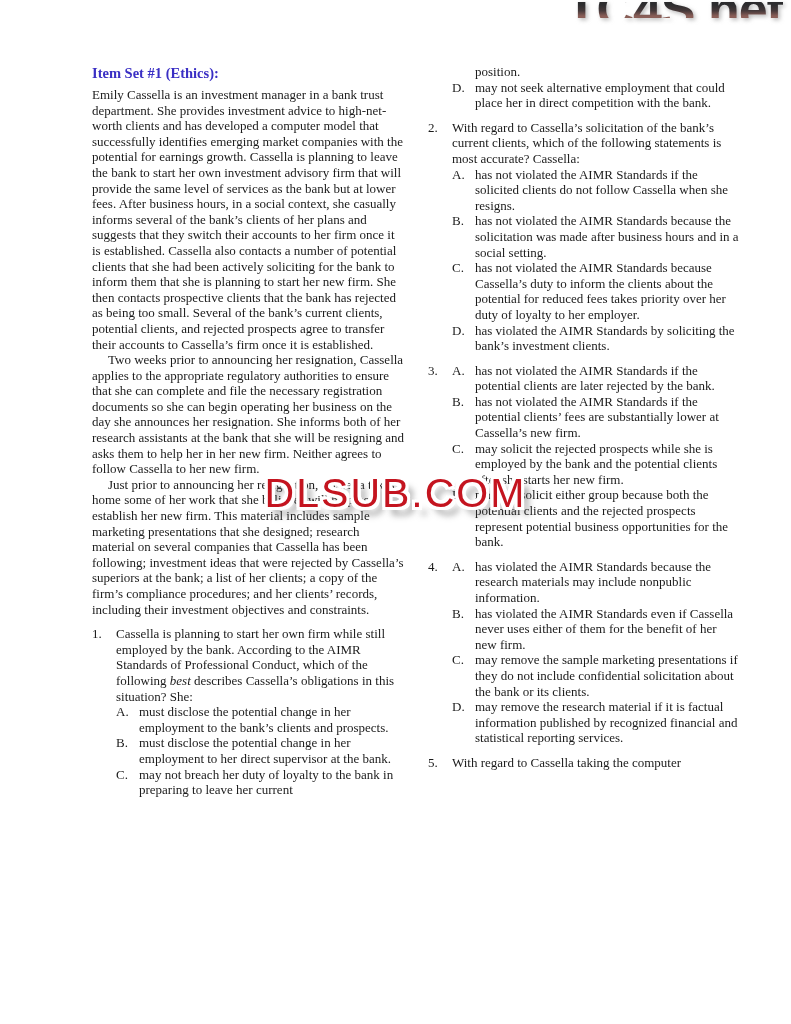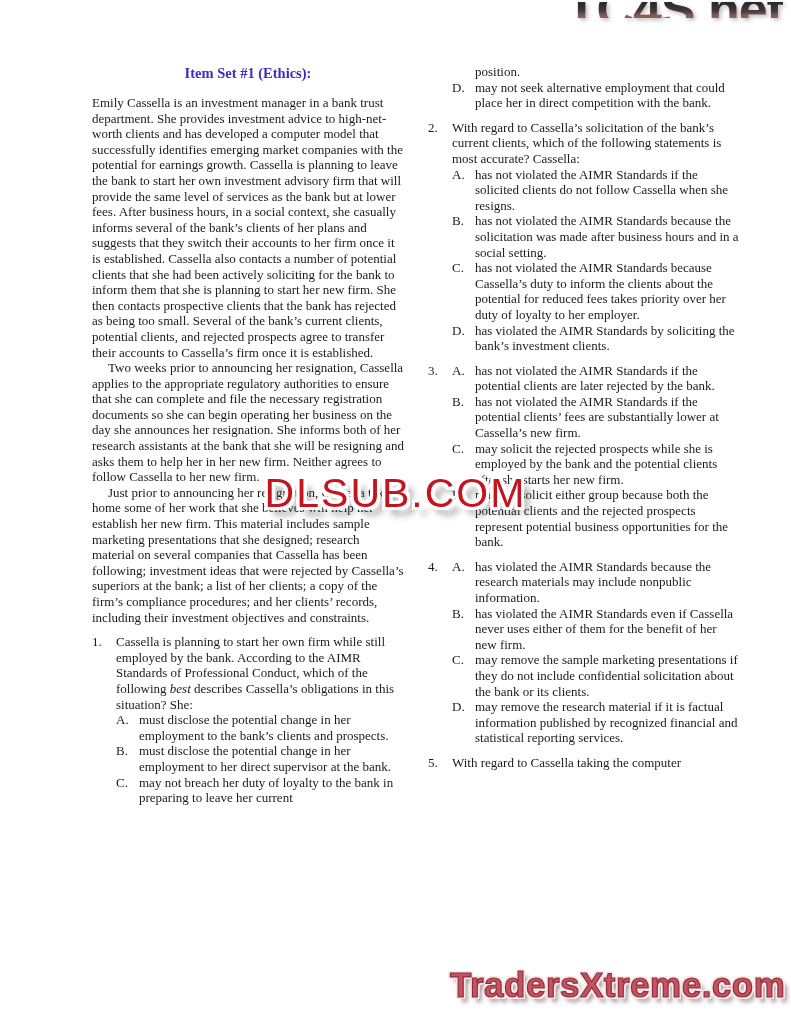--- a/index.html
+++ b/index.html
@@ -32,21 +32,21 @@
     -webkit-text-stroke:1.2px #8c2f3a;
     text-shadow:
       -2px 0 0 #f4eaec,2px 0 0 #f4eaec,0 -2px 0 #f4eaec,0 2px 0 #f4eaec,
       -2px -2px 0 #f4eaec,2px -2px 0 #f4eaec,-2px 2px 0 #f4eaec,2px 2px 0 #f4eaec,
       4px 5px 4px rgba(90,45,65,0.55);
   }
   
   .col{position:absolute;top:64px;width:312px;}
   .col-left{left:92px;}
   .col-right{left:428px;}
-  .heading{color:#3a2fc4;font-weight:bold;font-size:14.5px;line-height:18px;margin:0 0 13px 0;text-align:center;}
+  .heading{color:#3a2fc4;font-weight:bold;font-size:14.5px;line-height:18px;margin:0 0 5px 0;}
   p.para{margin:0;}
   p.indent{text-indent:16px;}
   .question{display:flex;margin-top:9px;}
   .qnum{width:24px;flex:none;}
   .qbody{flex:1;}
   .option{display:flex;}
   .oletter{width:23px;flex:none;}
   .otext{flex:1;}
   .continuation{padding-left:47px;}
   .optblock{padding-left:24px;}
@@ -162,15 +162,14 @@
 
     <div class="question">
       <span class="qnum">5.</span>
       <div class="qbody">
         <span>With regard to Cassella taking the computer</span>
       </div>
     </div>
   </div>
 
   <div class="dlsub">DLSUB.COM</div>
-  <div class="txtreme">TradersXtreme.com</div>
 
 </div>
 
 </body></html>

